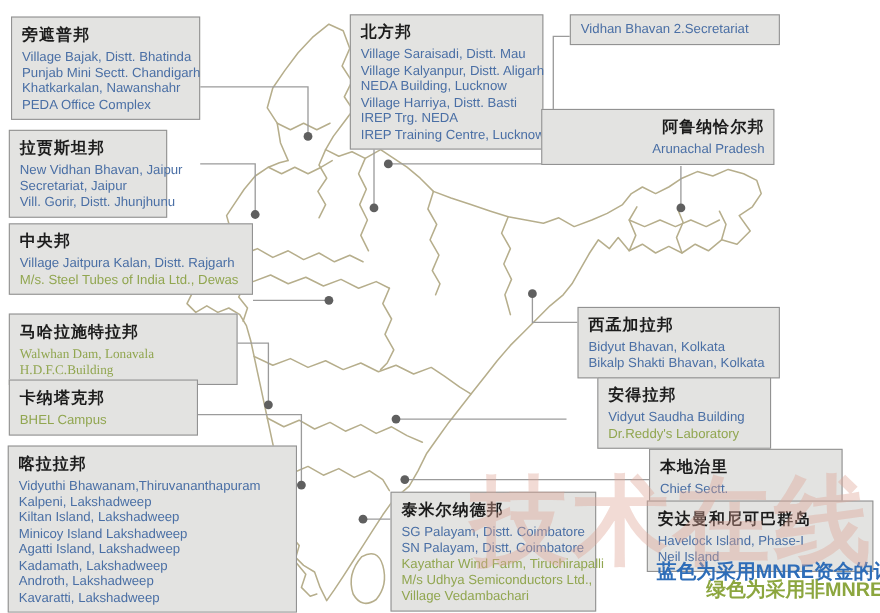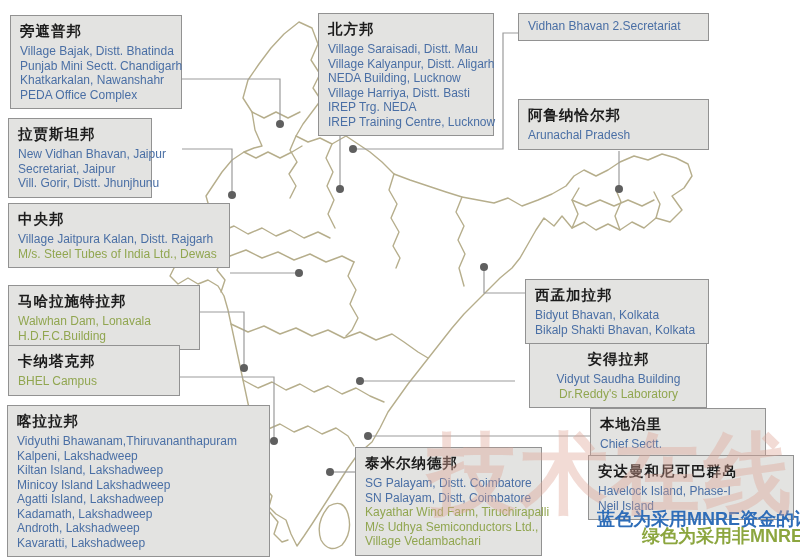--- a/index.html
+++ b/index.html
@@ -124,36 +124,36 @@
   <div class="sbox-item blue">Village Saraisadi, Distt. Mau</div>
         <div class="sbox-item blue">Village Kalyanpur, Distt. Aligarh</div>
         <div class="sbox-item blue">NEDA Building, Lucknow</div>
         <div class="sbox-item blue">Village Harriya, Distt. Basti</div>
         <div class="sbox-item blue">IREP Trg. NEDA</div>
         <div class="sbox-item blue">IREP Training Centre, Lucknow</div>
       </div>
       <div class="sbox" style="left: 518px; top: 13px; width: 191px;">
   <div class="sbox-item blue">Vidhan Bhavan 2.Secretariat</div>
       </div>
-      <div class="sbox" style="left: 518px; top: 99px; width: 191px;">
+      <div class="sbox" style="left: 492px; top: 99px; width: 212px; text-align: right;">
     <div class="sbox-title">阿鲁纳恰尔邦</div>
   <div class="sbox-item blue">Arunachal Pradesh</div>
       </div>
       <div class="sbox" style="left: 8px; top: 118px; width: 144px;">
     <div class="sbox-title">拉贾斯坦邦</div>
   <div class="sbox-item blue">New Vidhan Bhavan, Jaipur</div>
         <div class="sbox-item blue">Secretariat, Jaipur</div>
         <div class="sbox-item blue">Vill. Gorir, Distt. Jhunjhunu</div>
       </div>
       <div class="sbox" style="left: 8px; top: 203px; width: 222px;">
     <div class="sbox-title">中央邦</div>
   <div class="sbox-item blue">Village Jaitpura Kalan, Distt. Rajgarh</div>
         <div class="sbox-item green">M/s. Steel Tubes of India Ltd., Dewas</div>
       </div>
-      <div class="sbox" style="left: 8px; top: 285px; width: 192px;">
+      <div class="sbox" style="left: 8px; top: 285px; width: 208px; font-family: Liberation Serif, serif;">
     <div class="sbox-title">马哈拉施特拉邦</div>
   <div class="sbox-item green">Walwhan Dam, Lonavala</div>
         <div class="sbox-item green">H.D.F.C.Building</div>
       </div>
       <div class="sbox" style="left: 8px; top: 345px; width: 172px;">
     <div class="sbox-title">卡纳塔克邦</div>
   <div class="sbox-item green">BHEL Campus</div>
       </div>
       <div class="sbox" style="left: 7px; top: 405px; width: 263px;">
     <div class="sbox-title">喀拉拉邦</div>
@@ -164,21 +164,21 @@
         <div class="sbox-item blue">Agatti Island, Lakshadweep</div>
         <div class="sbox-item blue">Kadamath, Lakshadweep</div>
         <div class="sbox-item blue">Androth, Lakshadweep</div>
         <div class="sbox-item blue">Kavaratti, Lakshadweep</div>
       </div>
       <div class="sbox" style="left: 525px; top: 279px; width: 184px;">
     <div class="sbox-title">西孟加拉邦</div>
   <div class="sbox-item blue">Bidyut Bhavan, Kolkata</div>
         <div class="sbox-item blue">Bikalp Shakti Bhavan, Kolkata</div>
       </div>
-      <div class="sbox" style="left: 529px; top: 343px; width: 178px; text-align: center;">
+      <div class="sbox" style="left: 543px; top: 343px; width: 158px;">
     <div class="sbox-title">安得拉邦</div>
   <div class="sbox-item blue">Vidyut Saudha Building</div>
         <div class="sbox-item green">Dr.Reddy's Laboratory</div>
       </div>
       <div class="sbox" style="left: 590px; top: 408px; width: 176px;">
     <div class="sbox-title">本地治里</div>
   <div class="sbox-item blue">Chief Sectt.</div>
       </div>
       <div class="sbox" style="left: 355px; top: 447px; width: 187px;">
     <div class="sbox-title">泰米尔纳德邦</div>

